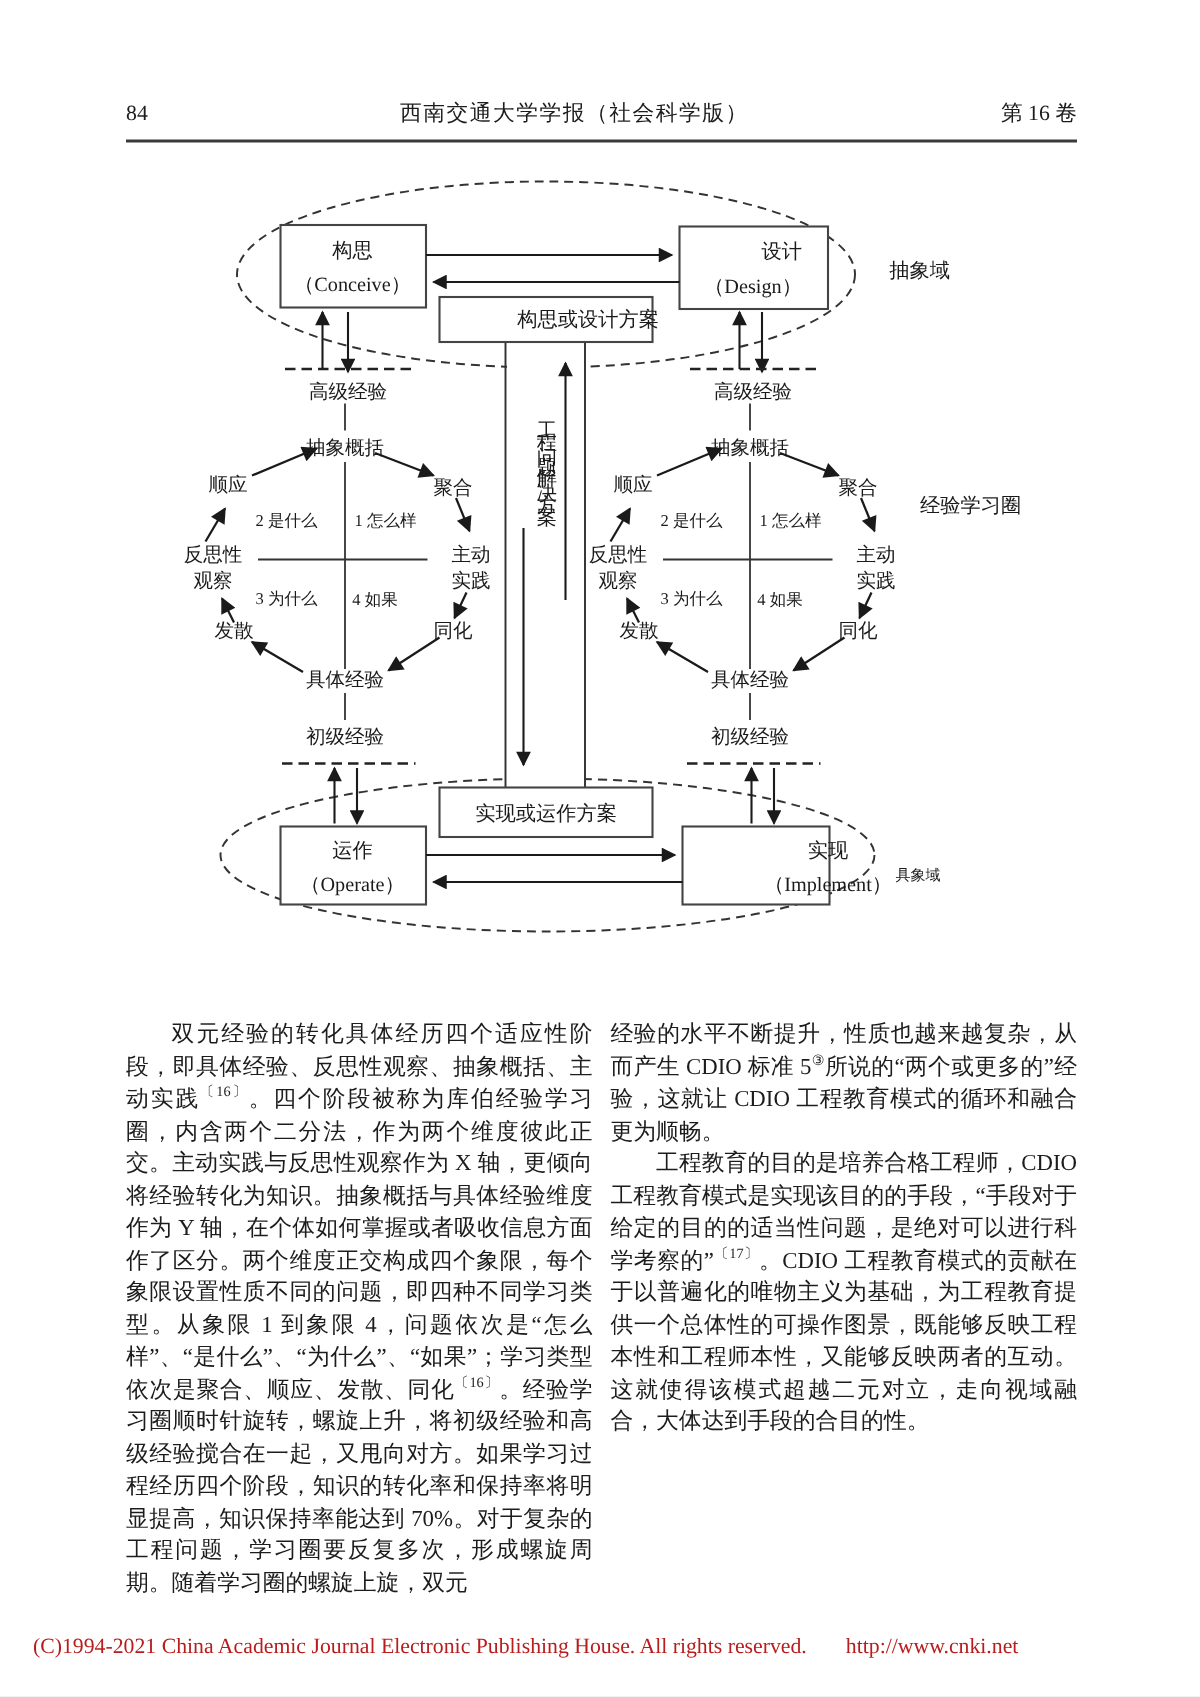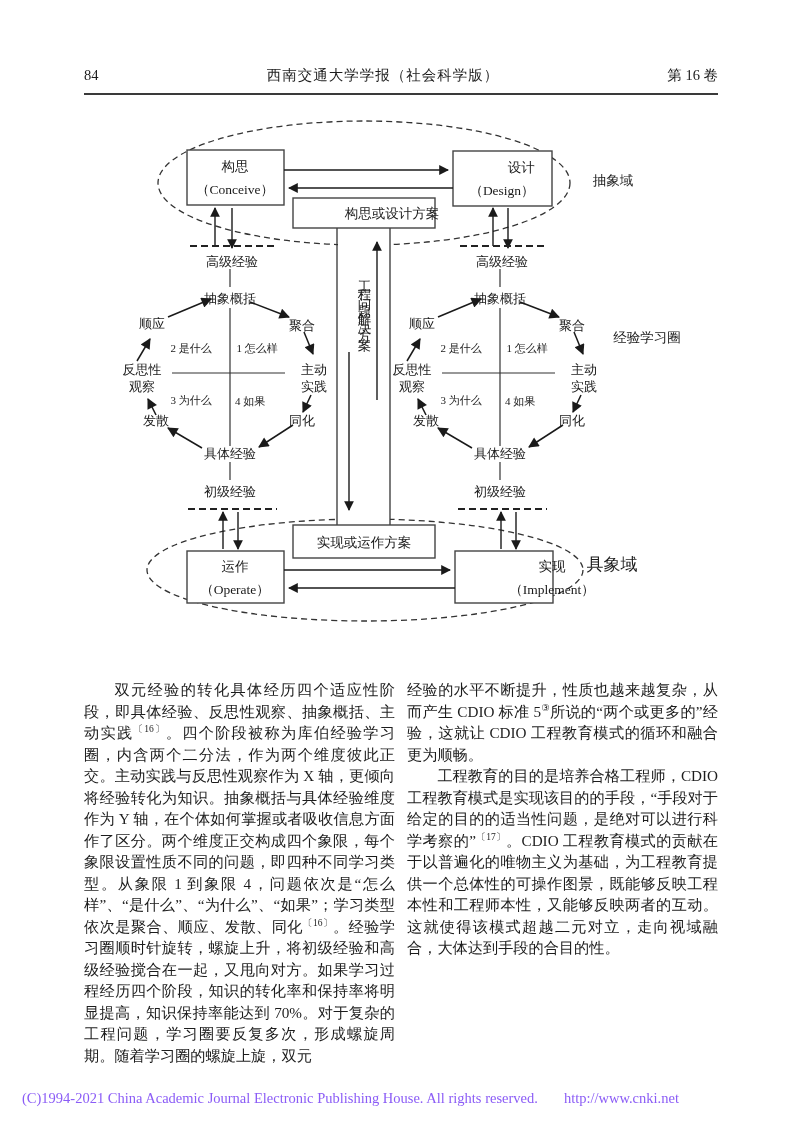--- a/index.html
+++ b/index.html
@@ -27,21 +27,21 @@
   .col{position:absolute;top:679px;width:311px;font-size:15.2px;line-height:21.5px;
        text-align:justify;text-justify:inter-ideograph;}
   .col-left{left:84px;}
   .col-right{left:407px;}
   .col p{margin:0;}
   .indent{text-indent:2em;}
   .sup{vertical-align:super;font-size:9.5px;line-height:0;}
   .section-heading{font-weight:bold;font-size:16.5px;margin:19px 0 15px 0;text-indent:28px;
                    font-family:"Liberation Sans","DejaVu Sans",sans-serif;}
   
-  .footer{position:absolute;left:22px;top:1090px;font-size:14.5px;color:#8b5cf6;white-space:nowrap;}
+  .footer{position:absolute;left:22px;top:1090px;font-size:14.5px;color:#b91c1c;white-space:nowrap;}
   .footer .url{margin-left:26px;}
 </style>
 </head>
 <body>
 
 <div class="page">
 
   <div class="header">
     <span>84</span>
     <span class="journal">西南交通大学学报（社会科学版）</span>
@@ -136,21 +136,21 @@
     </div>
     <div class="dlabel boxlabel" style="left:424px;top:460px;margin-left:48px;">
       <div>实现</div>
       <div>（Implement）</div>
     </div>
     <div class="dlabel" style="left:284px;top:95px;font-size:13.5px;margin-left:28px;">构思或设计方案</div>
     <div class="dlabel" style="left:284px;top:424px;font-size:13.5px;">实现或运作方案</div>
 
     <div class="dlabel" style="left:533px;top:62px;font-size:13.5px;">抽象域</div>
     <div class="dlabel" style="left:567px;top:219px;font-size:13.5px;">经验学习圈</div>
-    <div class="dlabel" style="left:532px;top:446px;font-size:17px;">具象域</div>
+    <div class="dlabel" style="left:532px;top:466px;font-size:10px;">具象域</div>
 
     <div class="vtext">工程问题解决方案</div>
 
     <div class="dlabel" style="left:152px;top:143px;">高级经验</div>
     <div class="dlabel" style="left:150px;top:180px;">抽象概括</div>
     <div class="dlabel" style="left:72px;top:205px;">顺应</div>
     <div class="dlabel" style="left:222px;top:207px;">聚合</div>
     <div class="dlabel" style="left:62px;top:260px;">
       <div>反思性</div>
       <div>观察</div>

